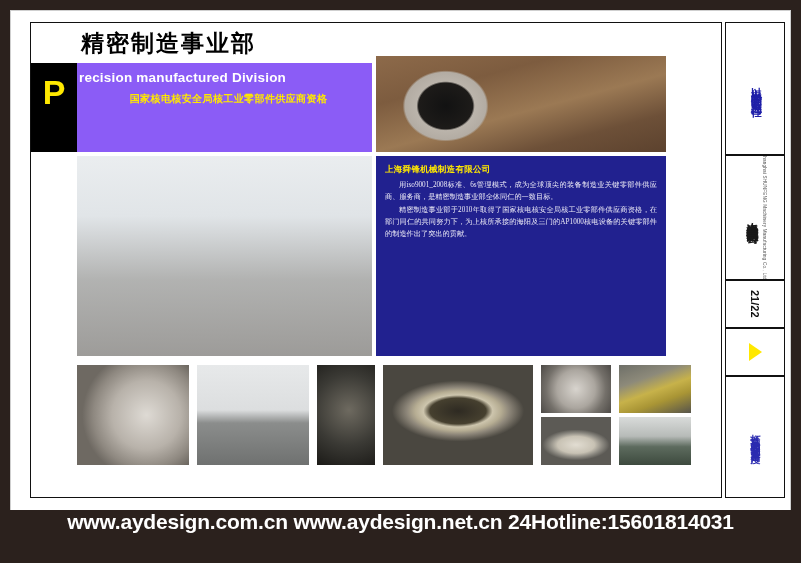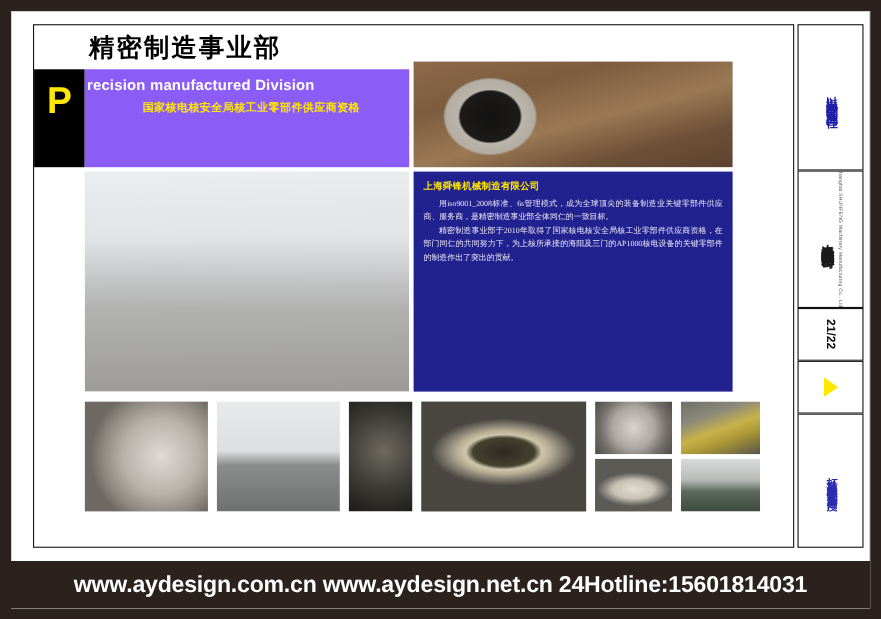--- a/index.html
+++ b/index.html
@@ -27,21 +27,21 @@
     width:781px;height:543px;
     border:1px solid #cfcfcf;
     box-sizing:border-box;
     background:#ffffff;
   }
   
   .banner{
     position:absolute;left:10px;bottom:10px;
     width:781px;height:43px;
     background:#2b211d;
-    display:flex;align-items:center;justify-content:center;
+    display:flex;justify-content:center;
     box-sizing:border-box;
   }
   .banner-text{
     color:#ffffff;font-size:21px;font-weight:bold;
     letter-spacing:-0.2px;
     white-space:nowrap;
     font-family:"Liberation Sans","DejaVu Sans",sans-serif;
   }
   
   .sheet{

